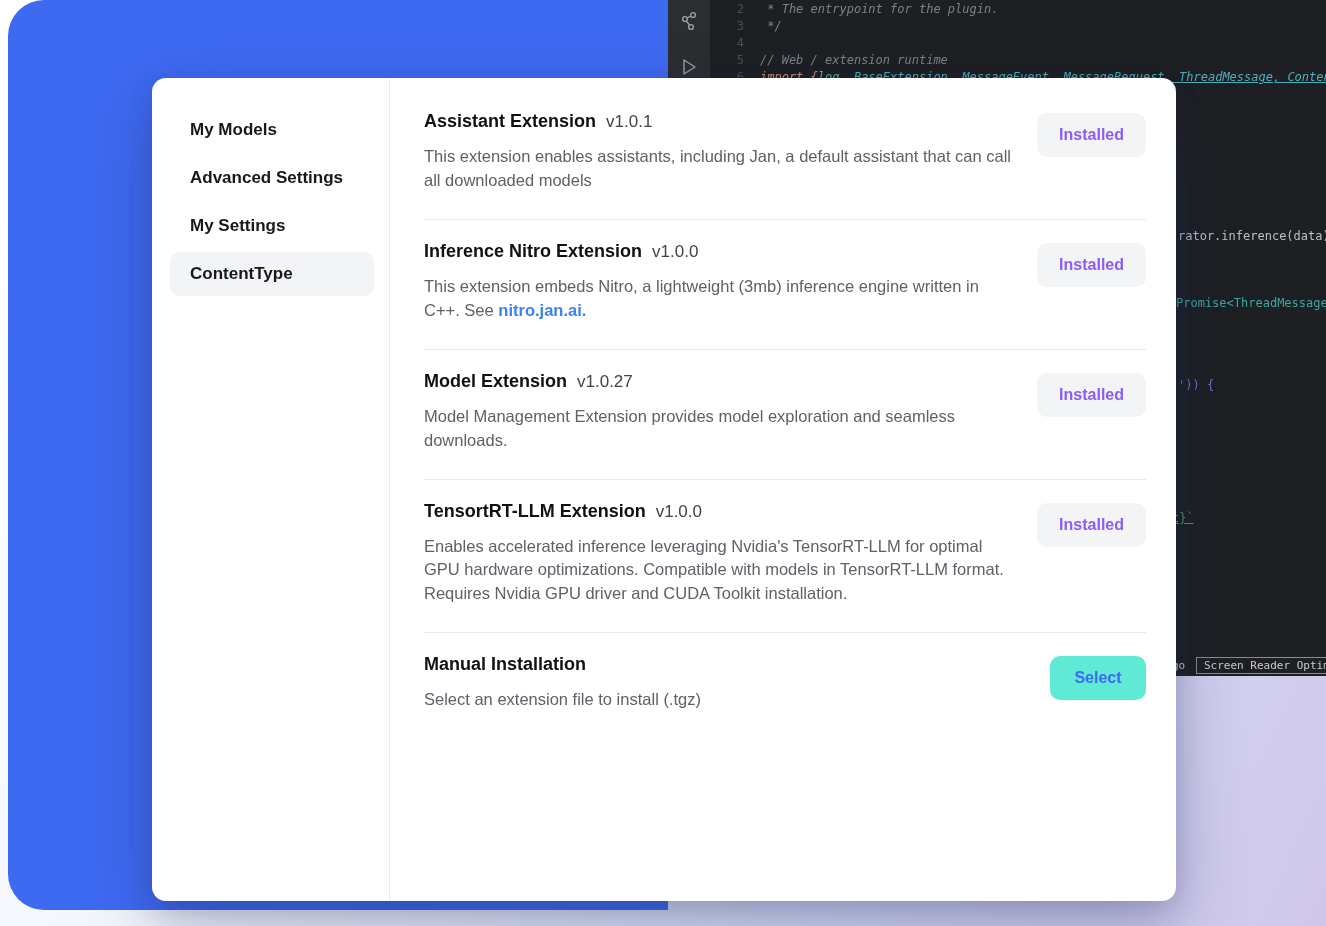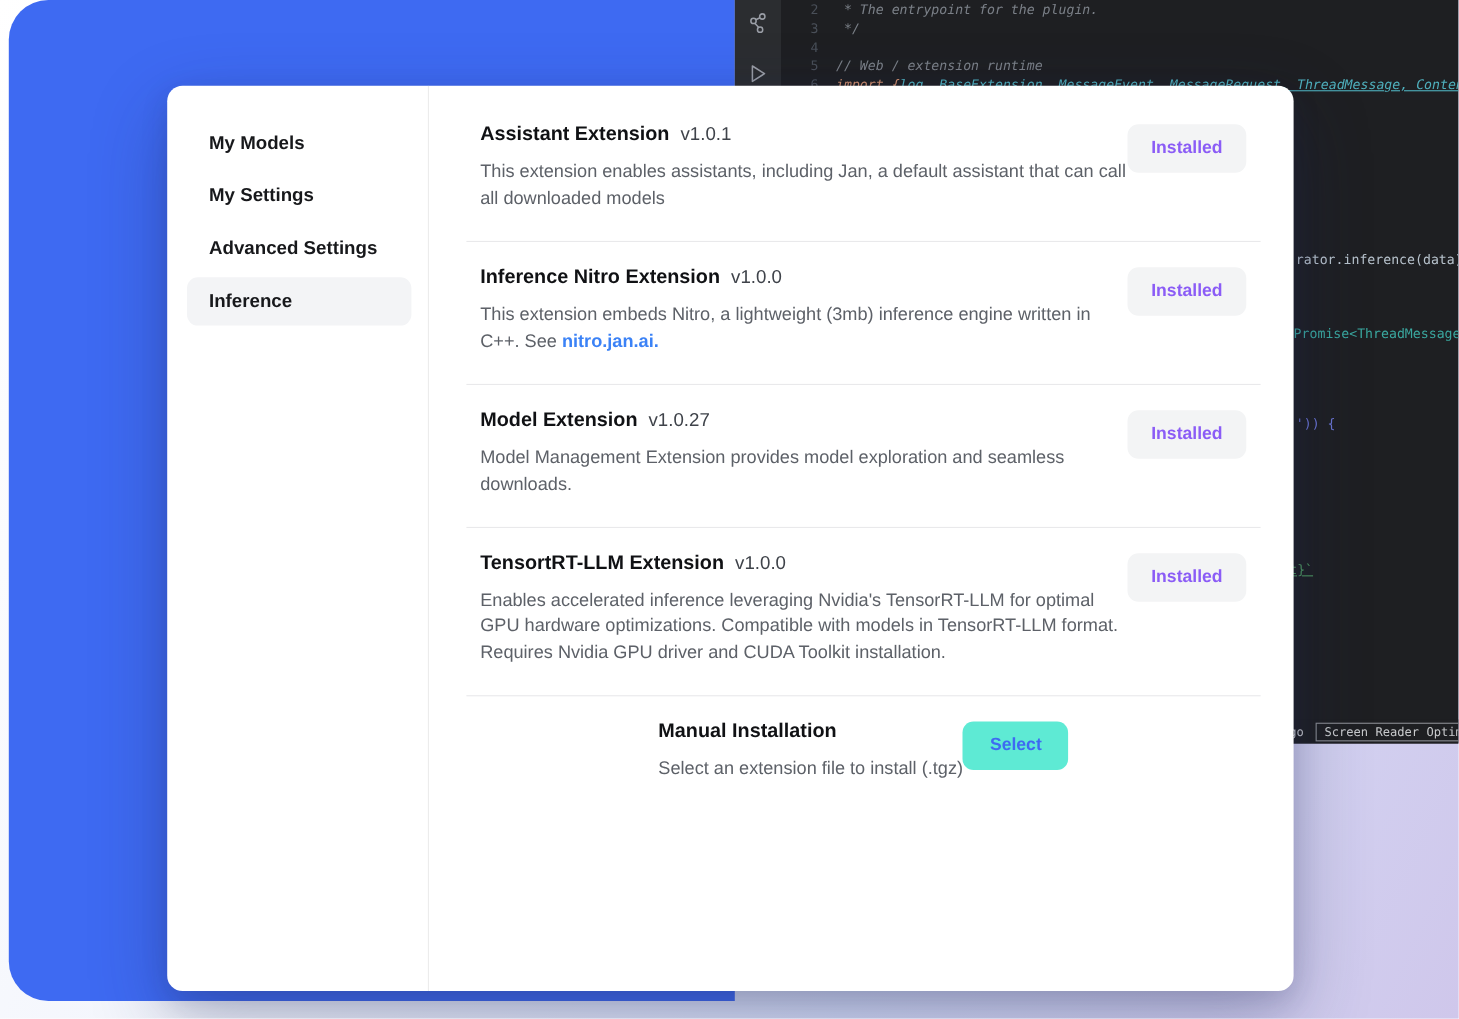--- a/index.html
+++ b/index.html
@@ -59,21 +59,21 @@
   .side {
     width:238px; flex:0 0 238px; border-right:1px solid #ececec; padding:30px 15px 0 18px;
   }
   .side-item {
     padding:12px 20px; margin-bottom:4px; border-radius:10px;
     font-size:17px; font-weight:700; color:#17181b; cursor:pointer;
   }
   .side-item.active { background:#f3f4f6; }
   .content { flex:1; padding:12px 30px 0 34px; overflow:hidden; }
   .ext-row {
-    display:flex; justify-content:center; align-items:flex-start;
+    display:flex; justify-content:space-between; align-items:flex-start;
     padding:21px 0 26px; border-bottom:1px solid #e9e9eb;
   }
   .ext-row.last { border-bottom:none; }
   .ext-info { max-width:588px; }
   .ext-title { font-size:18px; font-weight:700; color:#101114; display:inline; }
   .ext-version { font-size:17px; font-weight:400; color:#3f434a; margin-left:10px; }
   .ext-desc { margin-top:13px; font-size:16.5px; line-height:1.45; color:#5d6168; }
   .ext-link { color:#3b82f6; cursor:pointer;font-weight:bold; }
   .btn {
     min-width:96px; height:44px; border-radius:10px; background:#f3f4f5;
@@ -135,23 +135,23 @@
 
   <div class="statusbar">
     <span class="sb-left">go</span>
     <span class="sb-box">Screen Reader Optimized</span>
   </div>
 </div>
 
 <div class="modal">
   <div class="side">
     <div class="side-item">My Models</div>
+    <div class="side-item">Advanced Settings</div>
     <div class="side-item">My Settings</div>
-    <div class="side-item">Advanced Settings</div>
-    <div class="side-item active">Inference</div>
+    <div class="side-item active">ContentType</div>
   </div>
 
   <div class="content">
 
     <div class="ext-row">
       <div class="ext-info">
         <span class="ext-title">Assistant Extension</span><span class="ext-version">v1.0.1</span>
         <div class="ext-desc">This extension enables assistants, including Jan, a default assistant that can call all downloaded models</div>
       </div>
       <button class="btn">Installed</button>

